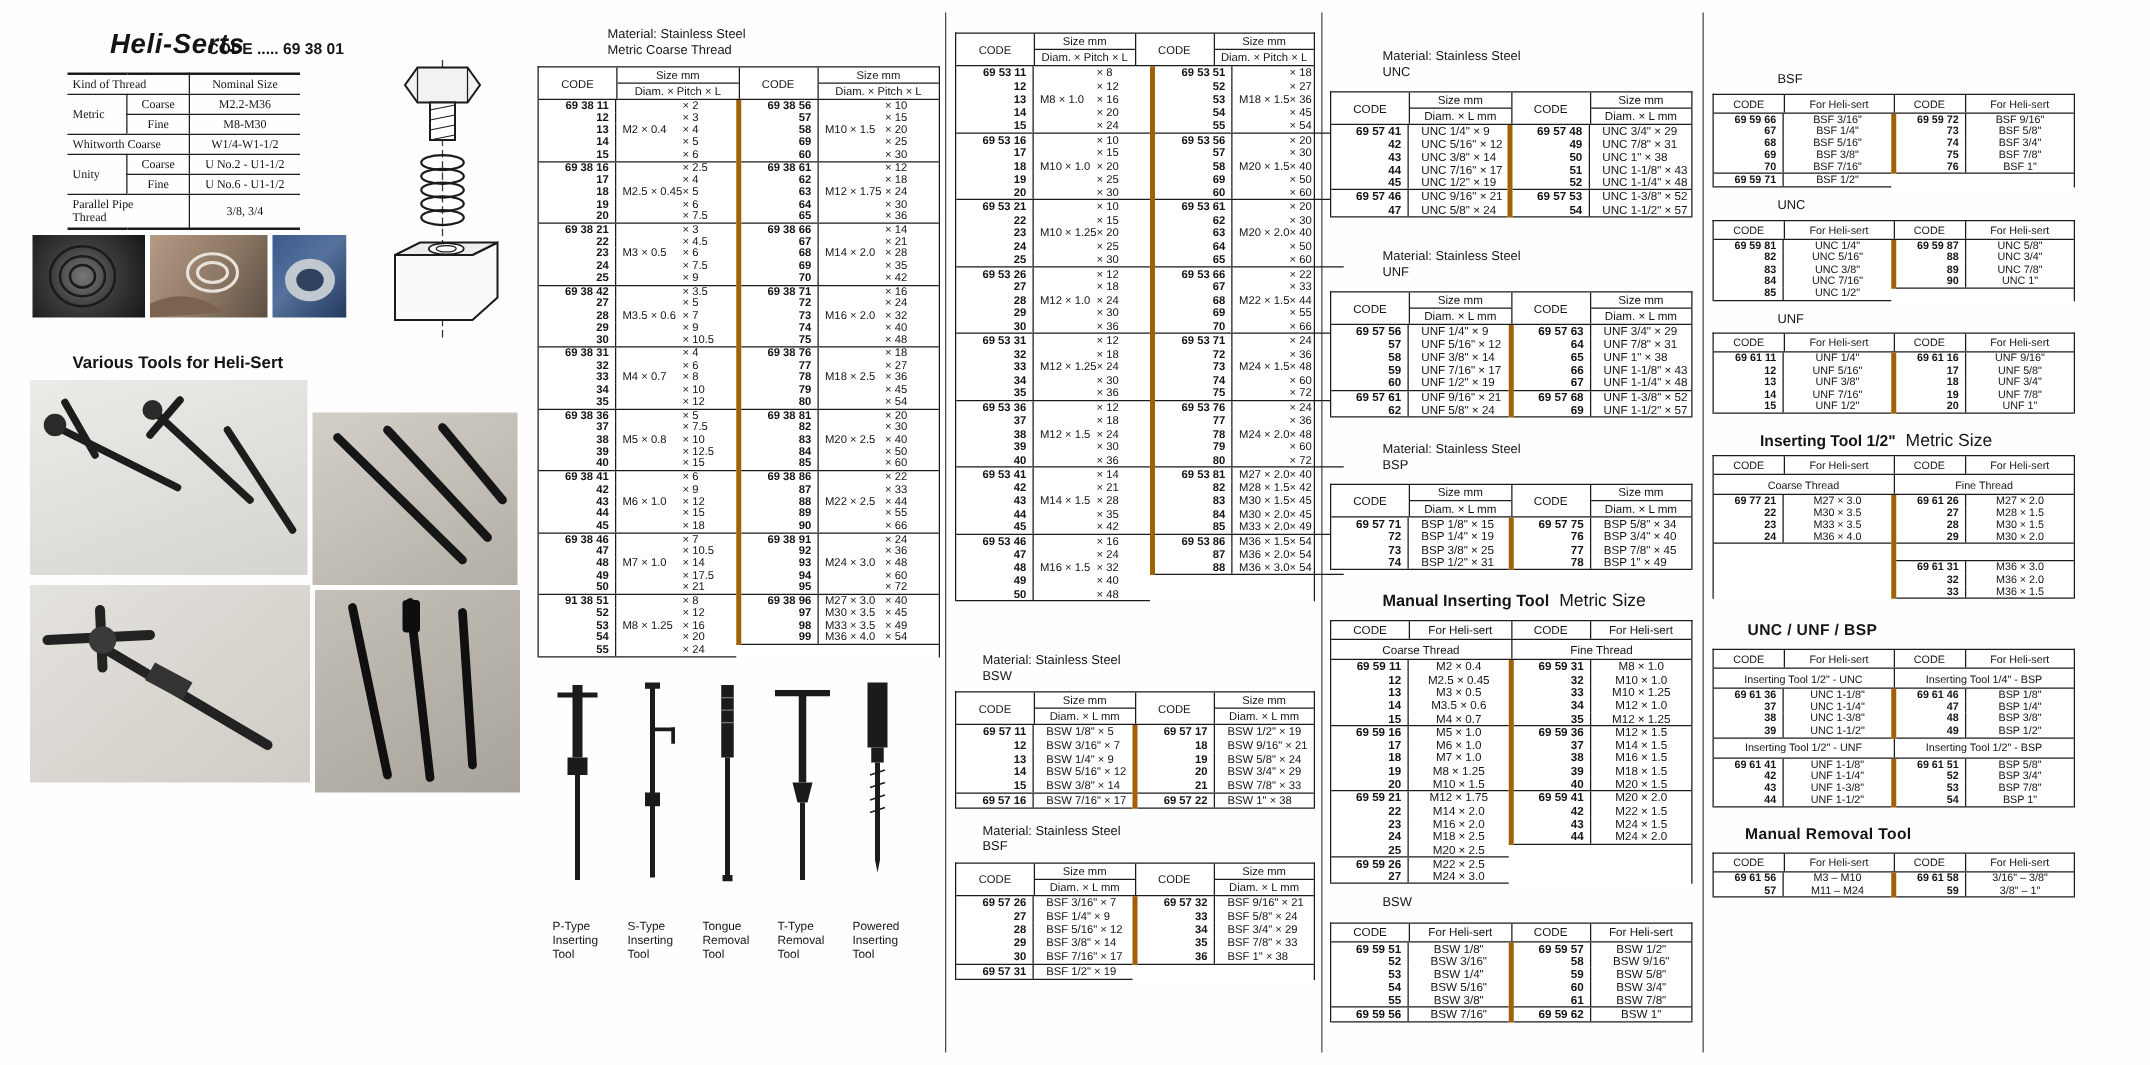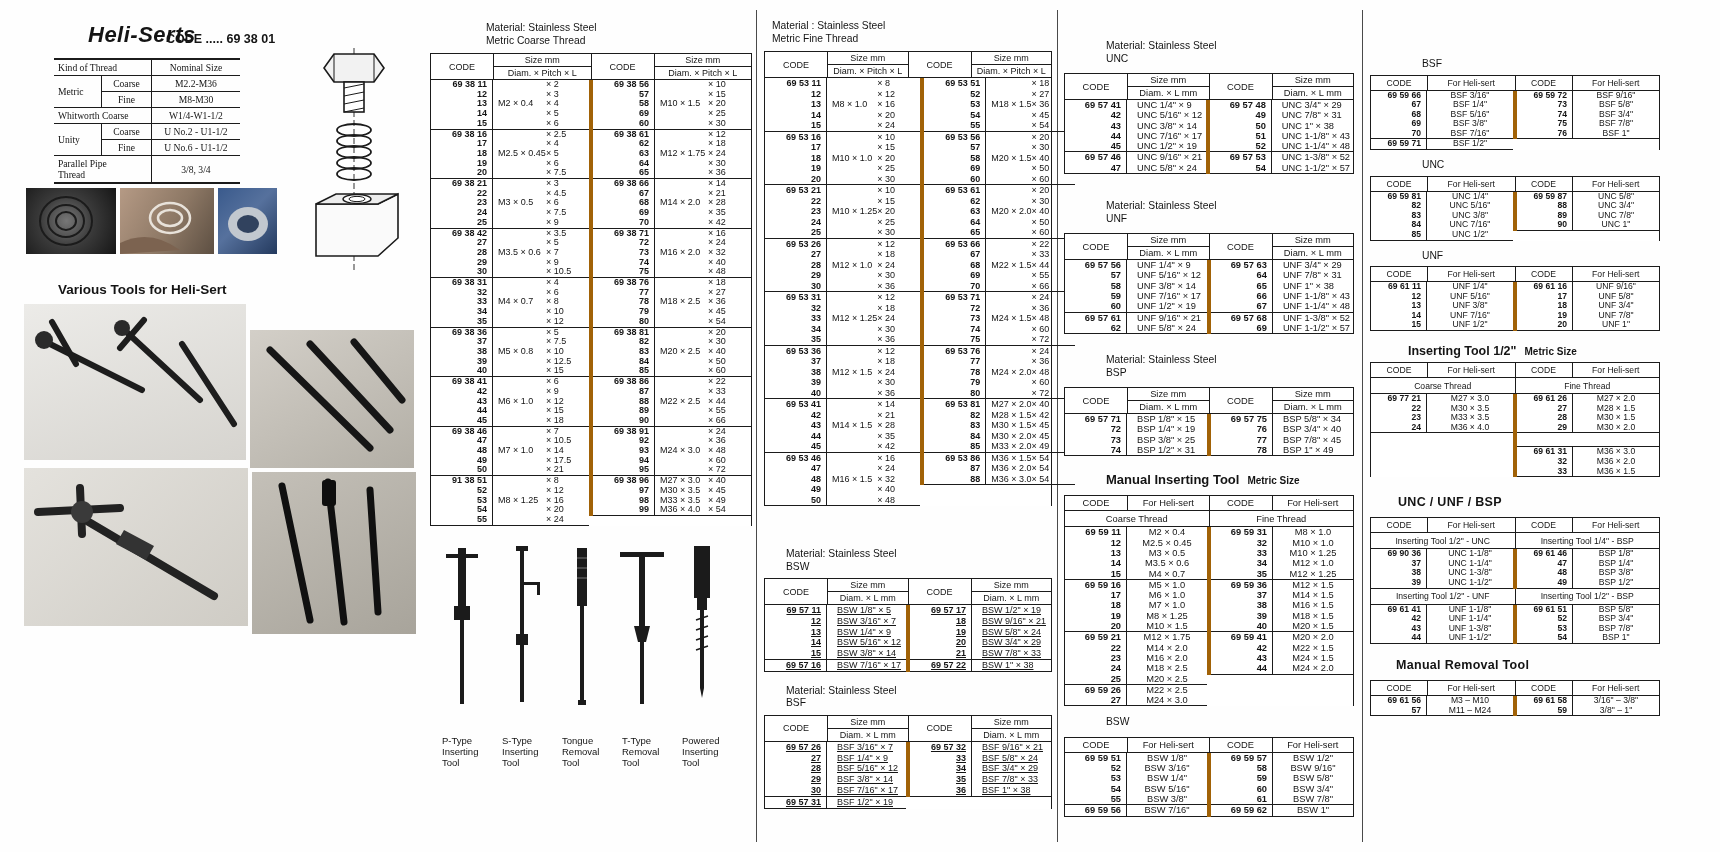--- a/index.html
+++ b/index.html
@@ -31,21 +31,21 @@
 
   
   .catcol{position:absolute;}
   #col2{left:430px;top:22px;width:322px;}
   #col3{left:764px;top:20px;width:288px;}
   #col4{left:1064px;top:40px;width:290px;}
   #col5{left:1370px;top:58px;width:290px;}
   .mat{font-size:10.3px;line-height:12.5px;}
   .ml8{margin-left:8px;}.ml22{margin-left:22px;}.ml42{margin-left:42px;}.ml52{margin-left:52px;}.ml56{margin-left:56px;}
   .headline{font-weight:bold;font-size:13px;}
-  .headline .sfx{font-weight:bold;font-size:10px;margin-left:8px;}
+  .headline .sfx{font-weight:normal;font-size:14px;margin-left:8px;}
   .biglab{font-weight:bold;font-size:12.5px;letter-spacing:.3px;}
 
   
   .ctable{border:1.5px solid #1b1b1b;border-bottom:none;background:#fff;}
   .thr{display:flex;border-bottom:1px solid #1b1b1b;}
   .thhalf{flex:1;display:flex;justify-content:flex-end;}
   .thhalf+.thhalf{border-left:1px solid #1b1b1b;}
   .thc{width:62px;border-right:1px solid #1b1b1b;display:flex;align-items:center;justify-content:center;}
   .ths{flex:1;text-align:center;}
   .ths1{border-bottom:1px solid #1b1b1b;padding:1px 0;}
@@ -63,21 +63,21 @@
   .code{width:62px;border-right:1px solid #1b1b1b;text-align:right;padding-right:5px;font-weight:bold;box-sizing:border-box;}
   .size{flex:1;display:flex;padding:0 3px;min-width:0;}
   .diam{flex:1;text-align:left;padding-left:2px;white-space:nowrap;}
   .len{width:40px;white-space:nowrap;}
   .val{flex:1;text-align:center;white-space:nowrap;}
   .valleft .val{text-align:left;padding-left:7px;}
   .gap2 .half:last-child .grp+.grp{margin-top:13px;border-top:1px solid #1b1b1b;}
 
   .t-c2{font-size:9px;margin-top:6px;}   .t-c2 .row{line-height:9.7px;}
   .t-c3{font-size:9px;margin-top:6px;}   .t-c3 .row{line-height:10.5px;}
-  .t-c3s{font-size:9px;margin-top:5px;}  .t-c3s .row{line-height:10.8px;text-decoration:underline;}
+  .t-c3s{font-size:9px;margin-top:5px;}  .t-c3s .row{line-height:10.8px;}
   .t-c4{font-size:9.3px;margin-top:8px;} .t-c4 .row{line-height:10.3px;}
   .t-c5{font-size:8.6px;margin-top:4px;} .t-c5 .row{line-height:9.6px;}
   .t-c5 .thc,.t-c5 .code{width:56px;}
 
   
   #drawings{display:flex;margin-top:16px;justify-content:flex-start;padding:0 2px;}
   .tool{width:60px;text-align:center;}
   .dlabel{white-space:pre-line;font-size:9.5px;line-height:11px;text-align:left;margin-left:10px;margin-top:4px;}
   svg .ln{stroke:#1b1b1b;fill:none;}
 </style>
@@ -984,24 +984,20 @@
           <polygon points="28,146 32,146 30,156" fill="#1b1b1b"></polygon>
         </svg>
         <div class="dlabel">Powered
 Inserting
 Tool</div>
       </div>
     </div>
   </div>
 
   <div class="catcol" id="col3">
-    <div class="mat ml8">
-      <div>Material : Stainless Steel</div>
-      <div>Metric Fine Thread</div>
-    </div>
     <div class="ctable t-c3">
         <div class="thr">
           <div class="thhalf">
             <div class="thc">CODE</div>
             <div class="ths">
               <div class="ths1">Size mm</div>
               <div class="ths2">Diam. × Pitch × L</div>
             </div>
           </div>
           <div class="thhalf">
@@ -2856,21 +2852,21 @@
           </div>
         </div>
         <div class="subr">
           <div class="subc">Inserting Tool 1/2" - UNC</div>
           <div class="subc">Inserting Tool 1/4" - BSP</div>
         </div>
         <div class="bodyr">
           <div class="half">
             <div class="grp">
               <div class="row">
-                <div class="code">69 90 36</div>
+                <div class="code">69 61 36</div>
                 <div class="size">
                   <span class="val">UNC 1-1/8"</span>
                 </div>
               </div>
               <div class="row">
                 <div class="code">37</div>
                 <div class="size">
                   <span class="val">UNC 1-1/4"</span>
                 </div>
               </div>

